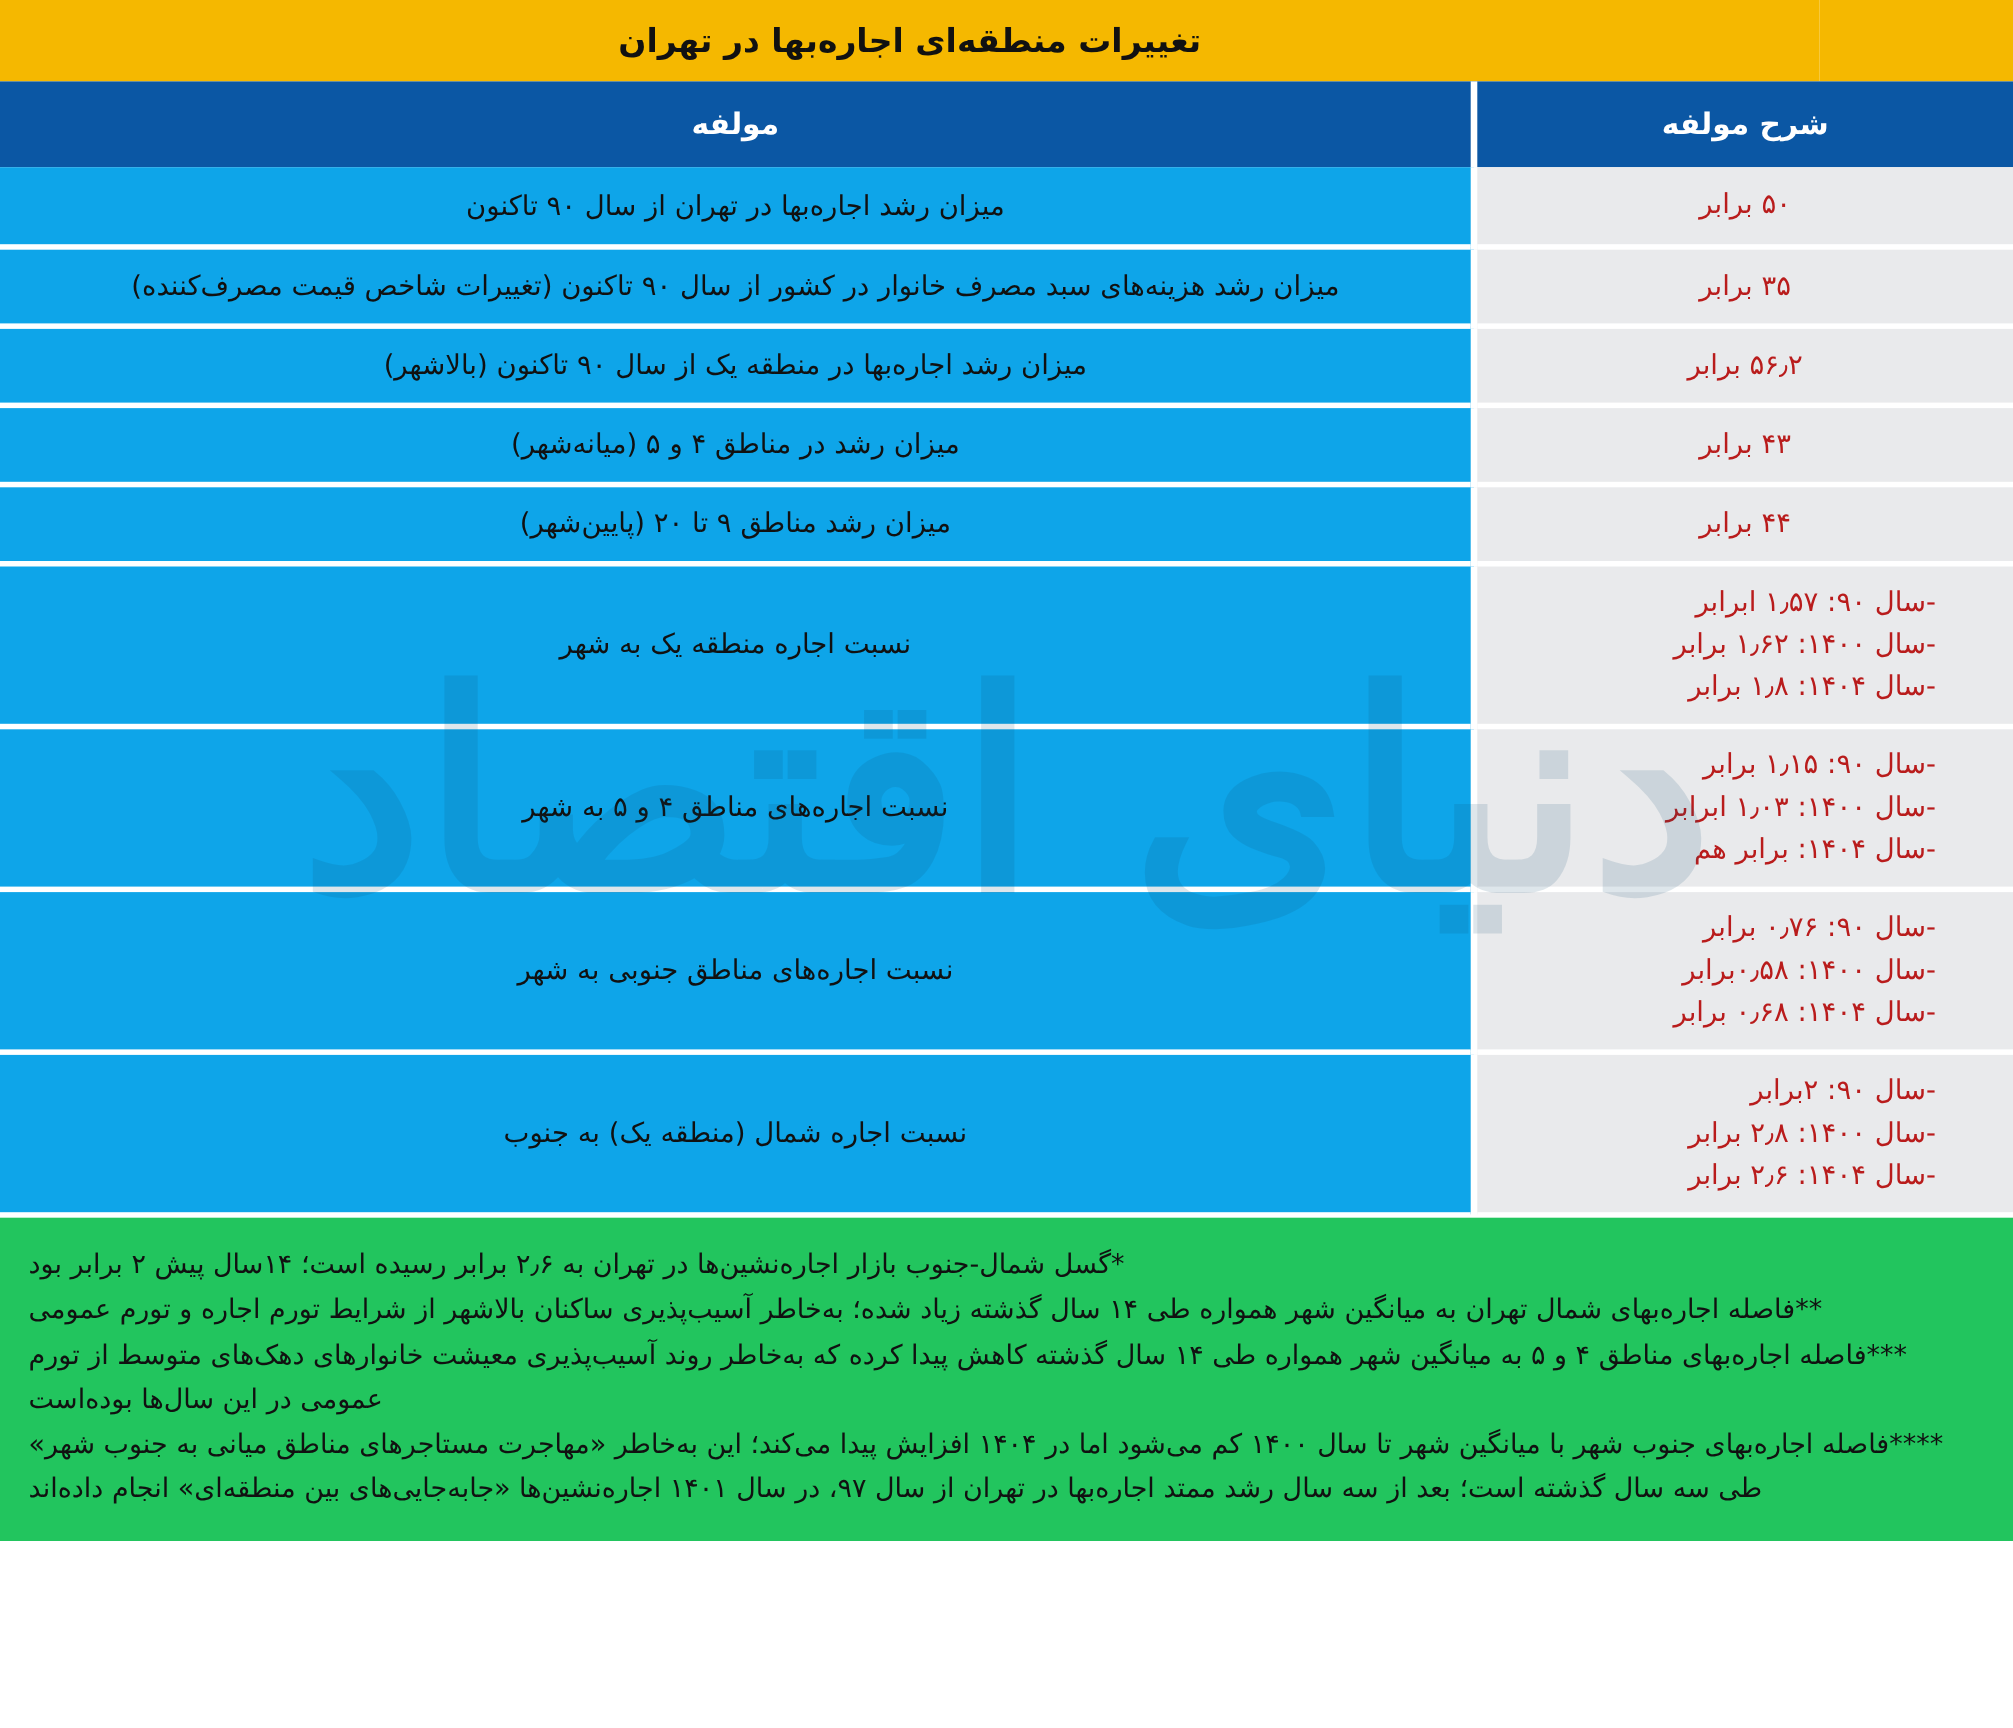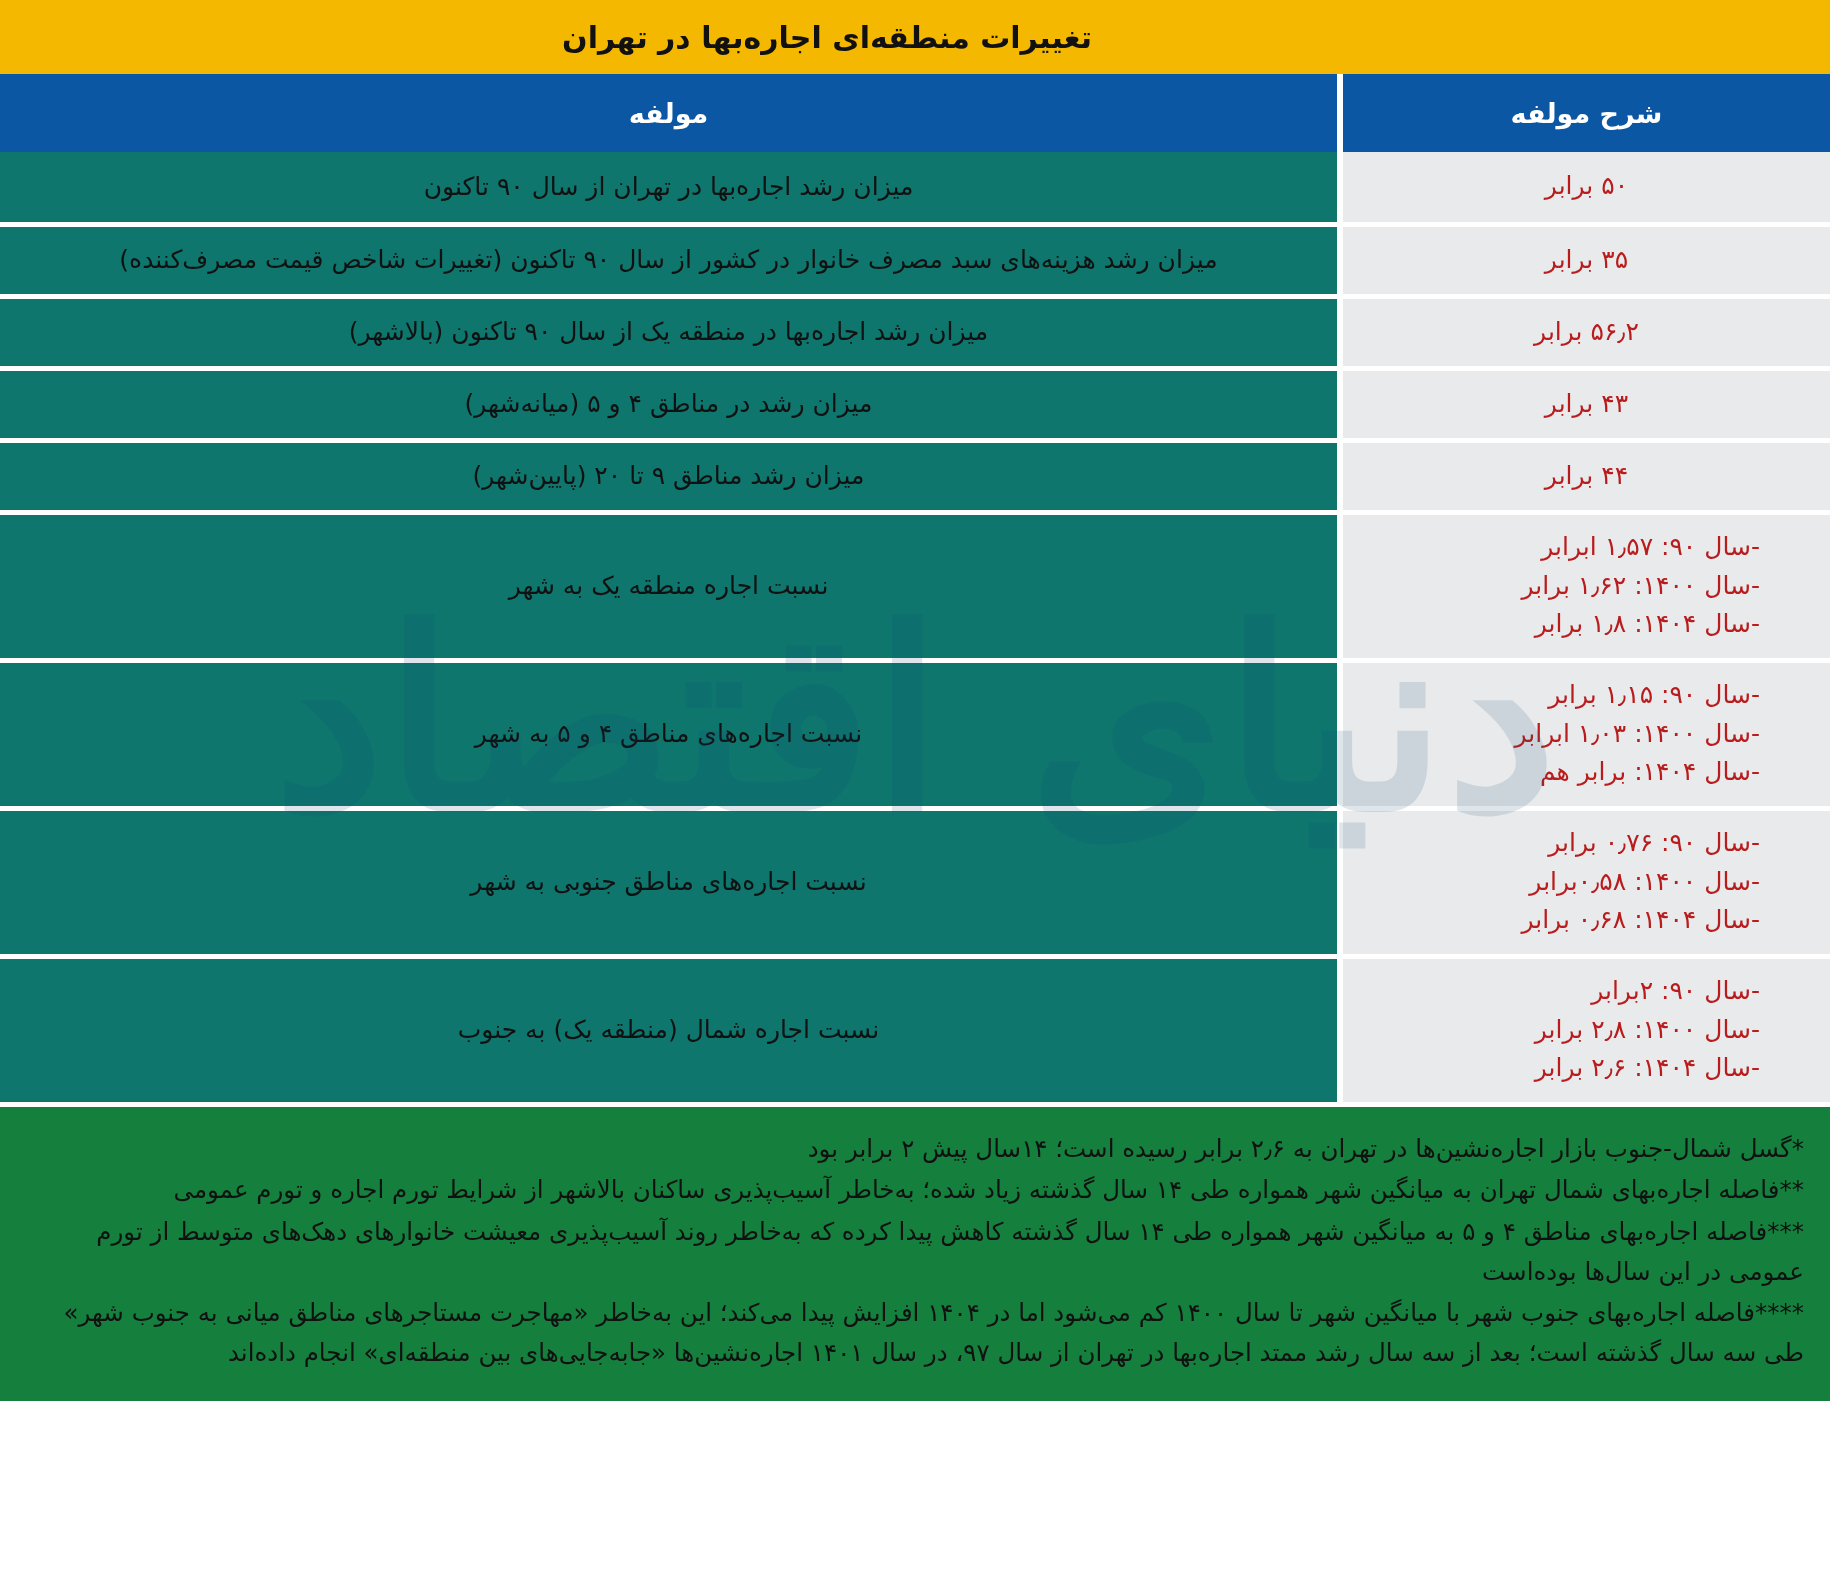--- a/index.html
+++ b/index.html
@@ -71,42 +71,42 @@
     box-sizing: border-box;
   }
   table.data td:last-child { border-left: none; }
 
   td.desc {
     background: #e9eaec;
     color: #b91c1c;
     line-height: 1.55;
   }
   td.comp {
-    background: #0f766e;
+    background: #0ea5e9;
     color: #111;
     line-height: 1.5;
     margin-top: 32px;
   }
   td.desc.multi {
     text-align: right;
     padding-right: 70px;
     font-size: 25px;
   }
   td.desc.multi .ln { display: block; white-space: nowrap; }
 
   tr.r-short td { height: 72px; }
   tr.r-tall td { height: 148px; }
 
   
   .notes {
-    background: #15803d;
+    background: #22c55e;
     padding: 22px 26px 26px 26px;
     font-size: 24.5px;
     line-height: 1.62;
-    text-align: right;
+    text-align: left;
     color: #111;
     position: relative;
     z-index: 2;
   }
   .notes p { margin: 0 0 2px 0; }
 
   
   .watermark {
     position: absolute;
     top: 430px;

